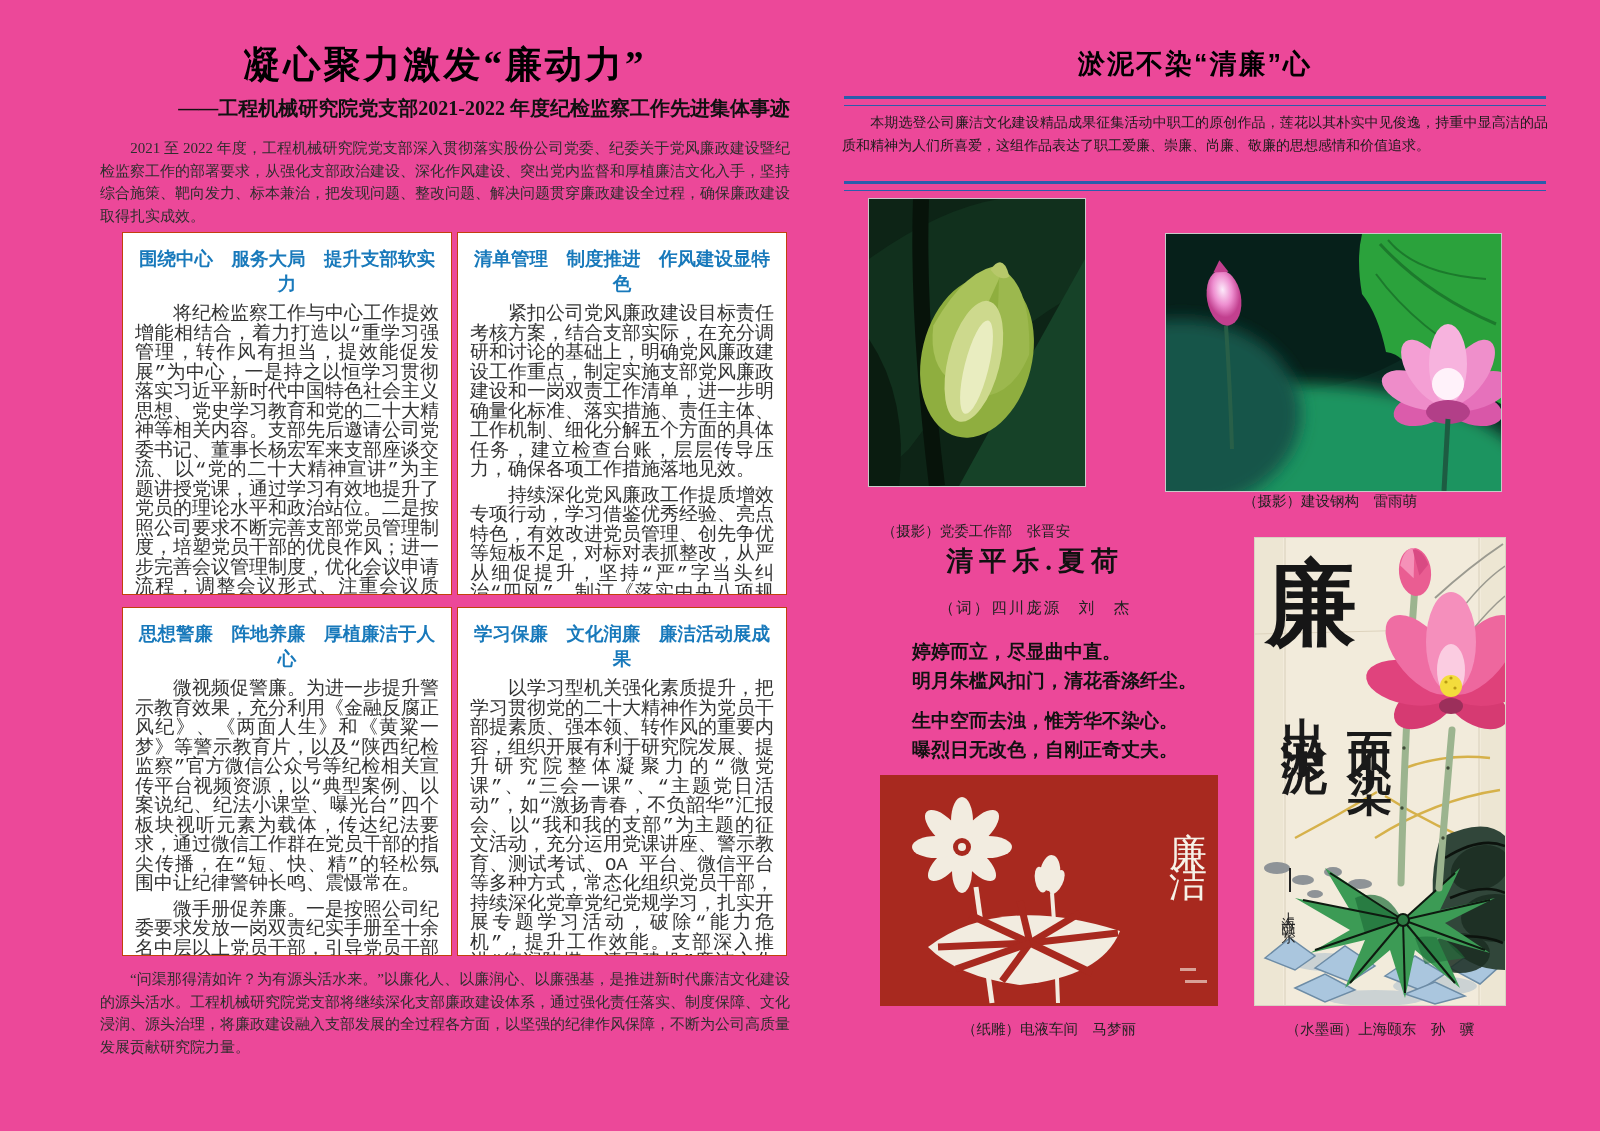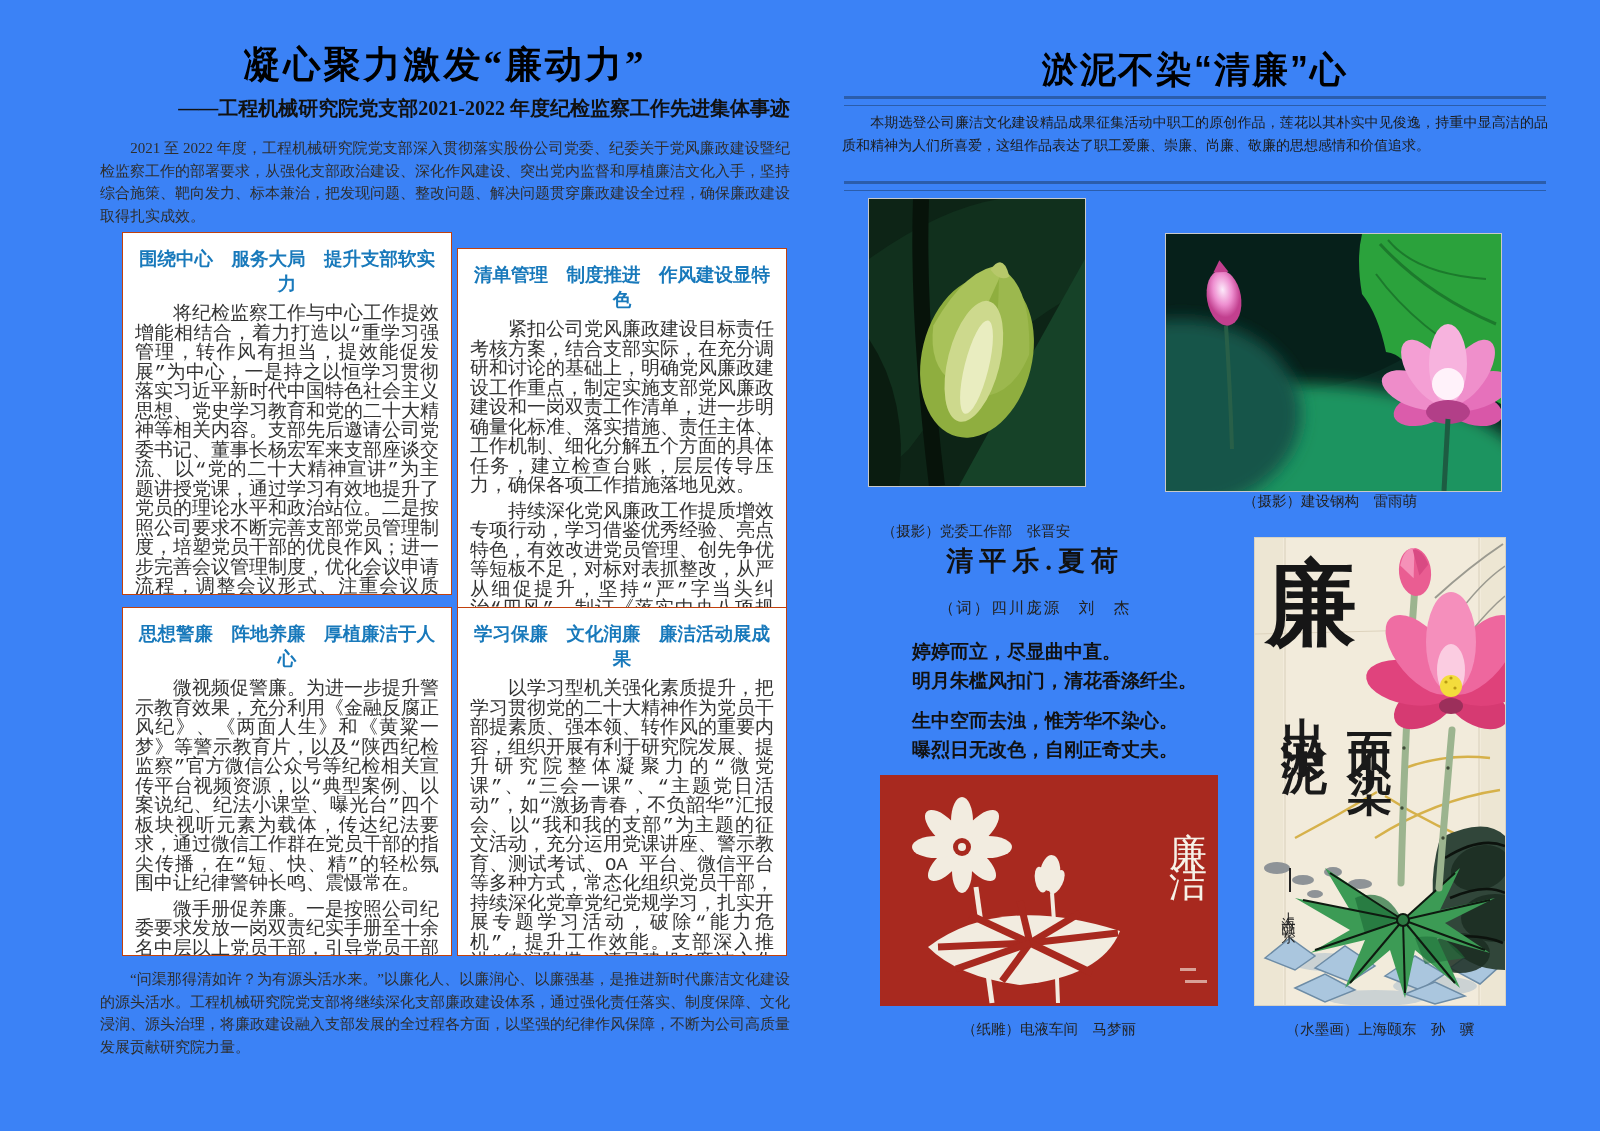--- a/index.html
+++ b/index.html
@@ -1,41 +1,41 @@
 <!DOCTYPE html>
 <html><head>
 <meta charset="utf-8">
 <style>
   html,body{margin:0;padding:0;background:#ffffff;}
-  .canvas{position:relative;width:1600px;height:1131px;background:#3b82f6;overflow:hidden;
+  .canvas{position:relative;width:1600px;height:1131px;background:#ec4899;overflow:hidden;
           font-family:"Liberation Serif","DejaVu Serif",serif;color:#222;}
   .page{position:absolute;top:0;height:1131px;}
   .page-left{left:100px;width:690px;}
   .page-right{left:840px;width:710px;}
 
   
   .lp-title{position:absolute;top:40px;left:0;width:100%;text-align:center;
             font-size:37px;font-weight:bold;letter-spacing:3px;color:#000;}
   .lp-subtitle{position:absolute;top:95px;left:0;width:100%;text-align:right;
                font-size:20px;font-weight:bold;color:#111;}
   .lp-intro{position:absolute;top:137px;left:0;width:690px;font-size:15px;
             line-height:22.5px;text-align:justify;color:#2e2e2e;}
   .box{position:absolute;border:1px solid #c2410c;background:#fff;overflow:hidden;}
   .box1{left:22px;top:232px;width:328px;height:361px;}
-  .box2{left:357px;top:232px;width:328px;height:361px;margin-top:16px;}
+  .box2{left:357px;top:232px;width:328px;height:361px;}
   .box3{left:22px;top:607px;width:328px;height:347px;}
   .box4{left:357px;top:607px;width:328px;height:347px;}
   .box-header{margin:13px 8px 9px;text-align:center;font-size:18.5px;font-weight:bold;
               color:#1879bb;font-family:"Liberation Sans","DejaVu Sans",sans-serif;}
   .box-p{margin:2px 12px 6px;font-size:19px;line-height:19.5px;text-align:justify;color:#333;font-family:Liberation Mono, monospace;}
   .lp-closing{position:absolute;top:968px;left:0;width:690px;font-size:15px;
               line-height:22.5px;text-align:justify;color:#2e2e2e;}
 
   
-  .rp-title{position:absolute;top:46px;left:0;width:100%;text-align:center;font-size:36px;
+  .rp-title{position:absolute;top:46px;left:0;width:100%;text-align:center;font-size:27px;
             font-weight:bold;letter-spacing:2px;color:#000;
             font-family:"Liberation Sans","DejaVu Sans",sans-serif;}
   .rp-rule{position:absolute;left:4px;right:4px;height:6px;
            border-top:3px solid #2b5dab;border-bottom:1px solid #2b5dab;}
   .rp-rule1{top:96px;} .rp-rule2{top:181px;}
   .rp-intro{position:absolute;top:111px;left:2px;width:706px;font-size:14px;
             line-height:23px;text-align:justify;color:#1c1c1c;}
   .photo{position:absolute;border:1px solid #c9c9c9;}
   .photo svg{display:block;width:100%;height:100%;}
   .photo1{left:28px;top:198px;width:216px;height:287px;}

